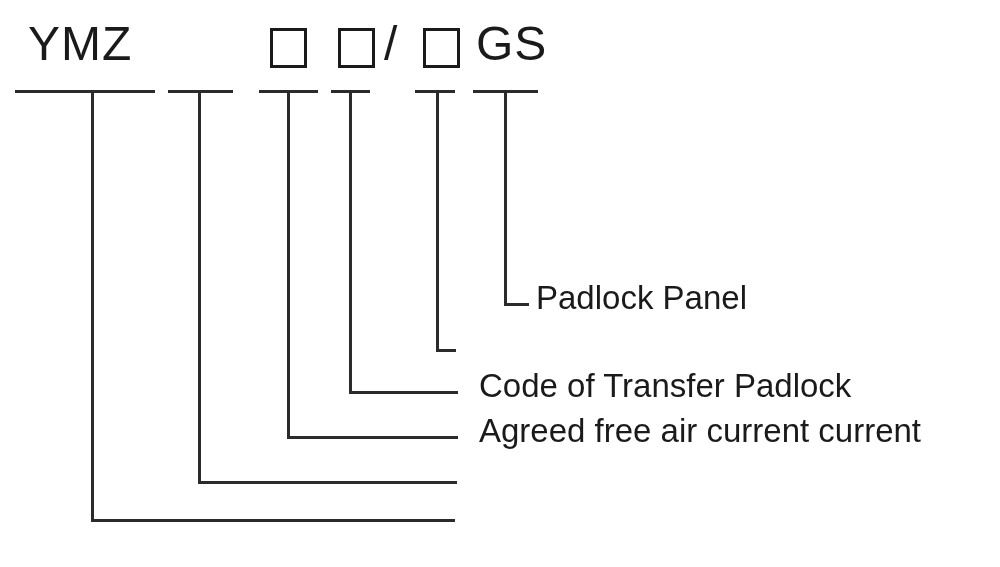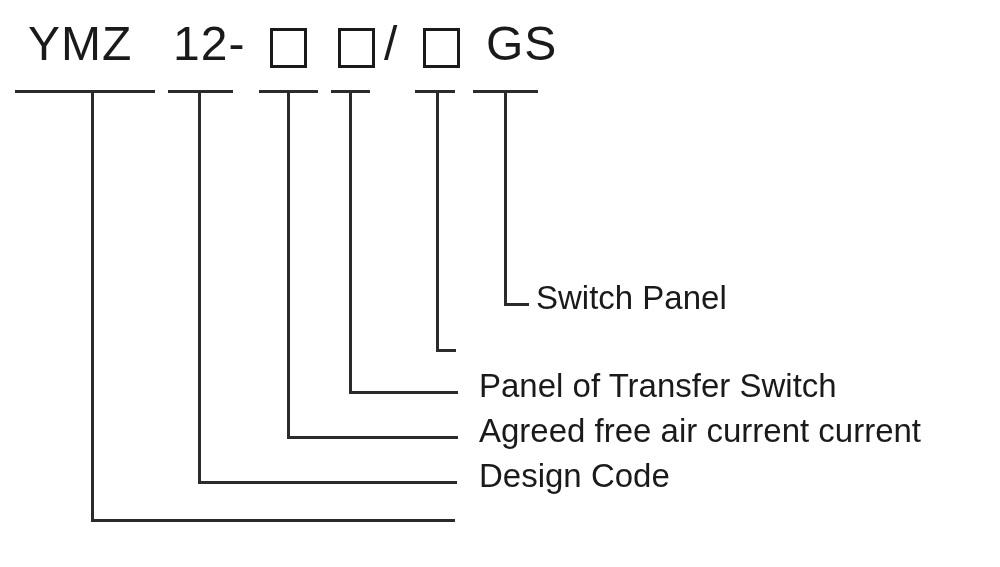--- a/index.html
+++ b/index.html
@@ -49,26 +49,25 @@
     color: var(--text);
     white-space: nowrap;
   }
 </style>
 </head>
 <body>
 
 <div class="canvas">
 
   <span class="title-part" style="left:28px">YMZ</span>
-  <span class="title-part" style="left:173px">12-</span>
   <span class="ph-box" style="left:270px"></span>
   <span class="ph-box" style="left:338px"></span>
   <span class="title-part" style="left:384px">/</span>
   <span class="ph-box" style="left:423px"></span>
-  <span class="title-part" style="left:486px">GS</span>
+  <span class="title-part" style="left:476px">GS</span>
 
   <div class="hline" style="left:15px;  top:90px; width:140px"></div>
   <div class="hline" style="left:168px; top:90px; width:65px"></div>
   <div class="hline" style="left:259px; top:90px; width:59px"></div>
   <div class="hline" style="left:331px; top:90px; width:39px"></div>
   <div class="hline" style="left:415px; top:90px; width:40px"></div>
   <div class="hline" style="left:473px; top:90px; width:65px"></div>
 
   <div class="vline" style="left:91px;  top:90px; height:432px"></div>
   <div class="vline" style="left:198px; top:90px; height:394px"></div>
@@ -77,18 +76,17 @@
   <div class="vline" style="left:436px; top:90px; height:262px"></div>
   <div class="vline" style="left:504px; top:90px; height:216px"></div>
 
   <div class="hline" style="left:504px; top:303px; width:25px"></div>
   <div class="hline" style="left:436px; top:349px; width:20px"></div>
   <div class="hline" style="left:349px; top:391px; width:109px"></div>
   <div class="hline" style="left:287px; top:436px; width:171px"></div>
   <div class="hline" style="left:198px; top:481px; width:259px"></div>
   <div class="hline" style="left:91px;  top:519px; width:364px"></div>
 
-  <div class="label" style="left:536px; top:278px">Switch Panel</div>
-  <div class="label" style="left:479px; top:366px">Panel of Transfer Switch</div>
+  <div class="label" style="left:536px; top:278px">Padlock Panel</div>
+  <div class="label" style="left:479px; top:366px">Code of Transfer Padlock</div>
   <div class="label" style="left:479px; top:411px">Agreed free air current current</div>
-  <div class="label" style="left:479px; top:456px">Design Code</div>
 
 </div>
 
 </body></html>

